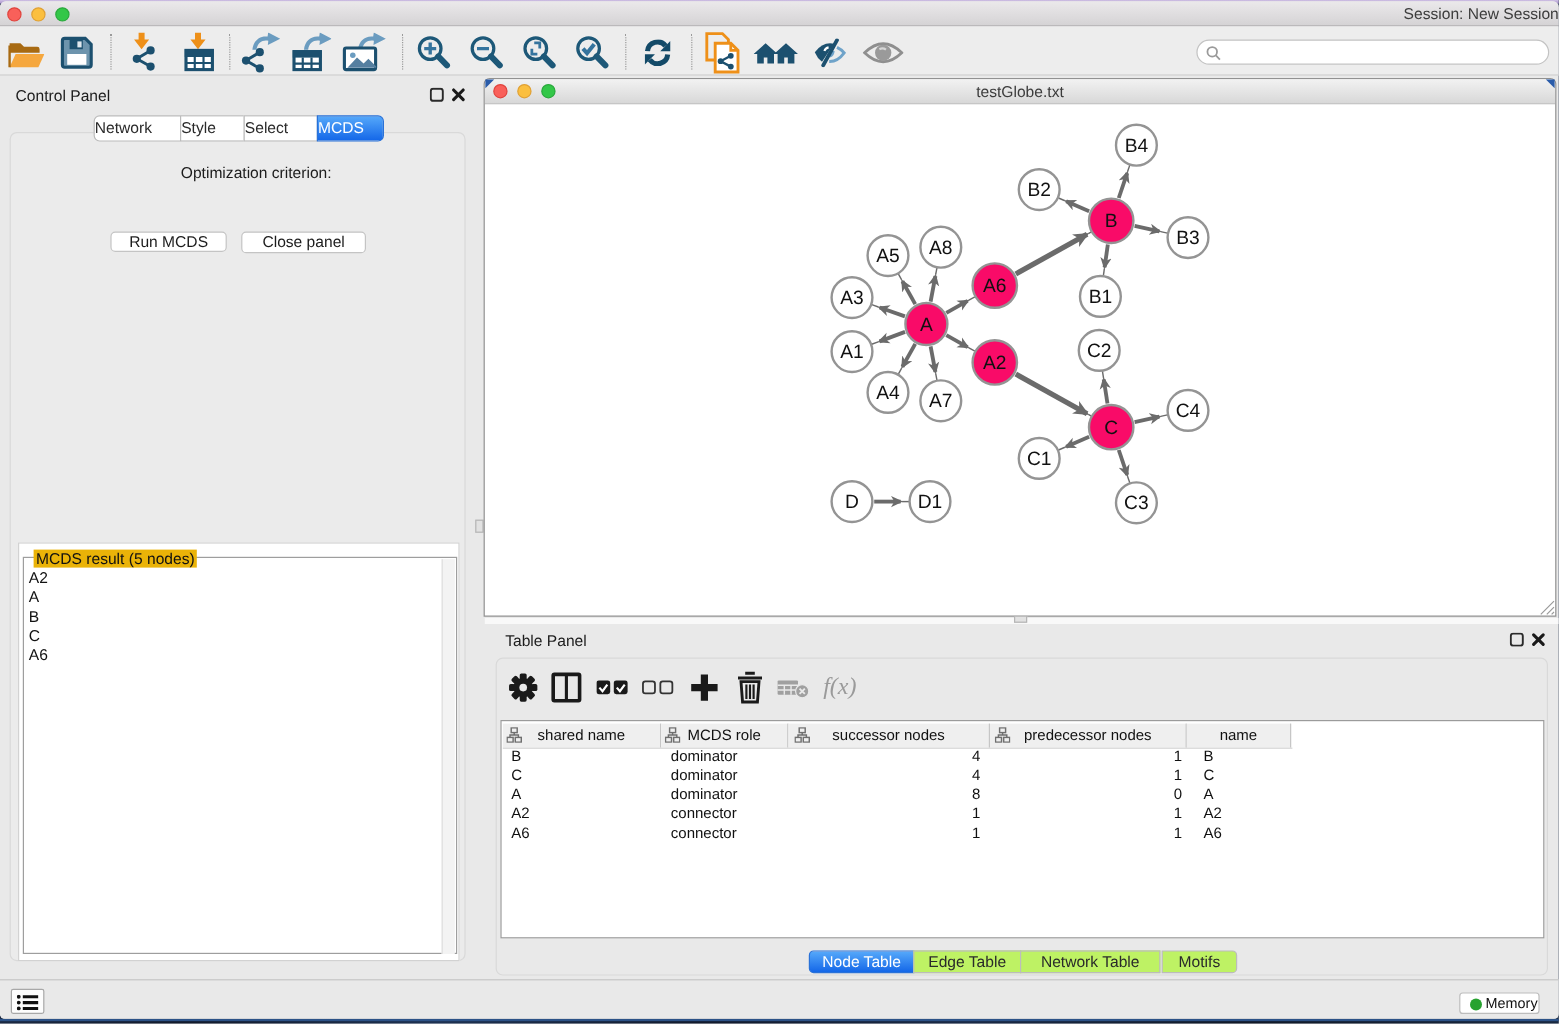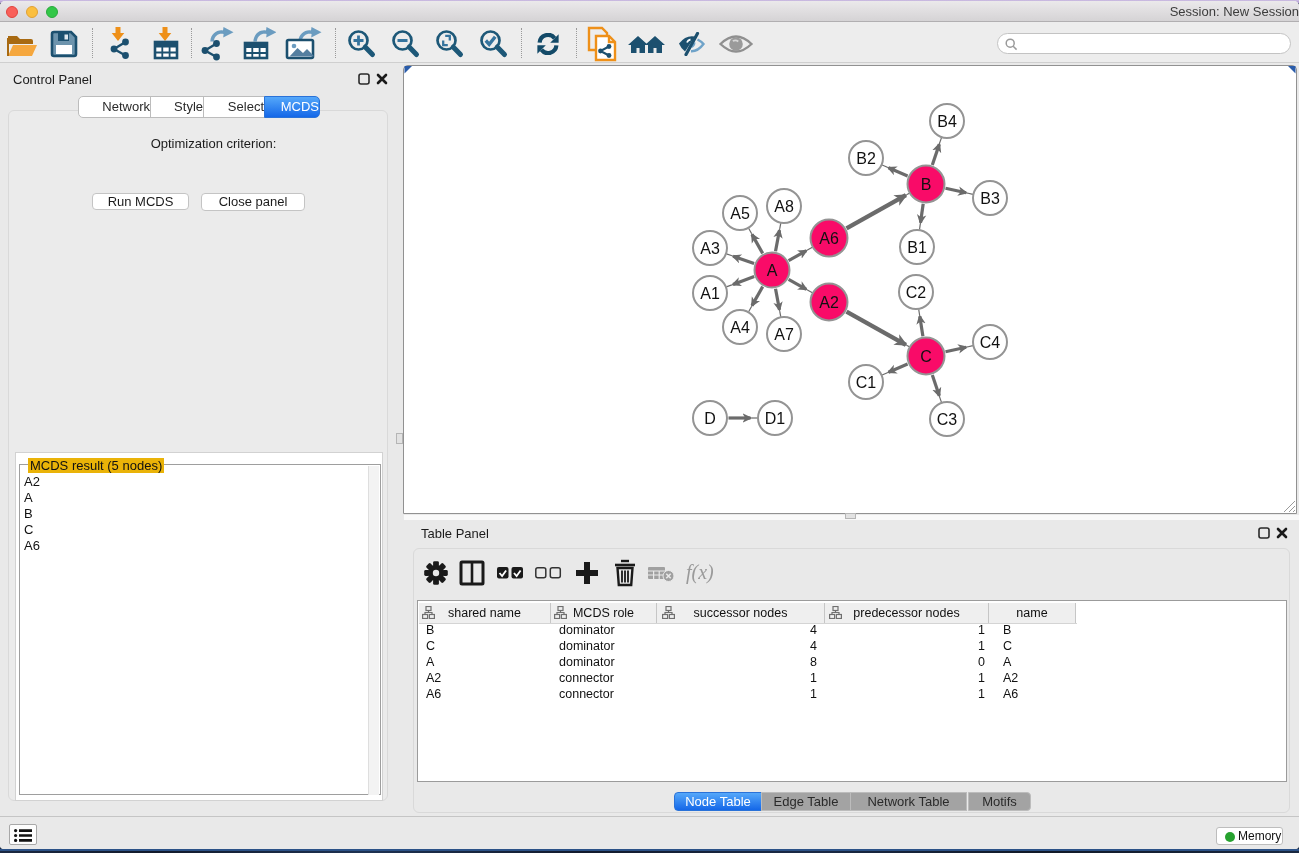--- a/index.html
+++ b/index.html
@@ -10,21 +10,21 @@
 .abs{position:absolute}
 .ic{position:absolute}
 #titlebar{left:0;top:0;width:1299px;height:21px;background:linear-gradient(#ebe9eb,#d5d3d5);border-bottom:1px solid #b1afb1}
 .tl{position:absolute;top:5px;width:12px;height:12px;border-radius:50%}
 #apptitle{position:absolute;left:0;top:0;width:100%;text-align:right;font-size:13px;line-height:21px;color:#3c3c3c}
 #toolbar{left:0;top:21px;width:1299px;height:41px;background:#ededed;border-bottom:1px solid #cfcfcf}
 .vsep{position:absolute;top:6px;height:30px;width:0;border-left:1px dotted #9a9a9a}
 #search{position:absolute;left:997px;top:11px;width:294px;height:21px;background:#fff;border:1px solid #c3c3c3;border-radius:11px}
 #cp-title{left:13px;top:71px;font-size:13px;color:#1c1c1c}
 #tabs1{left:78px;top:95px;height:22px}
-.seg{position:absolute;top:0;height:22px;background:#fff;border:1px solid #bcbcbc;font-size:13px;text-align:right;color:#2a2a2a;line-height:20px}
+.seg{position:absolute;top:0;height:22px;background:#fff;border:1px solid #bcbcbc;font-size:13px;text-align:left;color:#2a2a2a;line-height:20px}
 .seg.sel{background:linear-gradient(#55a8fa,#1467e8);border-color:#2a72d8;color:#fff}
 #cp-panel{left:8px;top:109px;width:380px;height:691px;background:#ebebeb;border:1px solid #d9d9d9;border-radius:6px}
 #optlabel{left:16px;top:135px;width:395px;text-align:center;font-size:13px;color:#1c1c1c}
 #dropdown{left:43px;top:158px;width:311px;height:20px;background:#fff;border:1px solid #b9b9b9;border-radius:5px;font-size:13px;color:#111;line-height:18px;padding-left:12px}
 #ddbtn{position:absolute;right:-1px;top:-1px;width:20px;height:20px;border-radius:1px 5px 5px 1px;background:linear-gradient(#6cb2fb,#1f71ec);border:1px solid #2a72d8}
 #runbtn{left:92px;top:192px;width:97px;height:17px}
 #closebtn{left:201px;top:192px;width:104px;height:18px}
 .btn{position:absolute;background:#fff;border:1px solid #c4c4c4;border-radius:4px;font-size:13px;color:#1c1c1c;text-align:center;line-height:15px}
 #results{left:15px;top:451px;width:368px;height:349px;background:#fff;border:1px solid #d2d2d2}
 #groupbox{position:absolute;left:3px;top:11px;width:362px;height:331px;border:1px solid #9e9e9e}
@@ -36,21 +36,21 @@
 #nettext{position:absolute;width:100%;text-align:center;font-size:13px;line-height:21px;color:#3c3c3c}
 #graph{position:absolute;left:0px;top:21px}
 #lightstrip{left:404px;top:514px;width:895px;height:5px;background:#f9f9f9}
 #tp-title{left:421px;top:525px;font-size:13px;color:#1c1c1c}
 #tp-panel{left:413px;top:547px;width:877px;height:265px;background:#e9e9e9;border:1px solid #d9d9d9;border-radius:6px}
 #tbl{left:417px;top:599px;width:870px;height:182px;background:#fff;border:1px solid #9b9b9b}
 .hc{position:absolute;top:2px;height:20px;background:#efefef;border-right:1px solid #c6c6c6;font-size:12.5px;color:#111;text-align:center;line-height:20px}
 #hdrline{position:absolute;left:1px;top:22px;width:658px;height:1px;background:#d4d4d4}
 .row{position:absolute;font-size:12.5px;color:#111}
 #tabs2{left:674px;top:791px;height:19px}
-.seg2{position:absolute;top:0;height:19px;background:#a3a3a3;border:1px solid #bcbcbc;font-size:13px;text-align:center;color:#2a2a2a;line-height:17px}
+.seg2{position:absolute;top:0;height:19px;background:#bef264;border:1px solid #bcbcbc;font-size:13px;text-align:center;color:#2a2a2a;line-height:17px}
 .seg2.sel{background:linear-gradient(#55a8fa,#1467e8);border-color:#2a72d8;color:#fff}
 #statusbar{left:0;top:815px;width:1299px;height:33px;background:#e9e9e9;border-top:1px solid #c5c5c5}
 #listbtn{position:absolute;left:9px;top:7px;width:28px;height:21px;background:#fdfdfd;border:1px solid #a8a8a8;border-radius:2px}
 #membtn{position:absolute;left:1216px;top:10px;width:67px;height:18px;background:#fff;border:1px solid #bdbdbd;border-radius:3px;font-size:12px;color:#111;line-height:16px;text-align:left;padding-left:21px}
 #memdot{position:absolute;left:8px;top:3.5px;width:10px;height:10px;border-radius:50%;background:#27a22f}
 .grip{position:absolute;background:#e2e2e2;border:1px solid #b5b5b5}
 </style></head>
 <body>
 <div id="purple"></div>
 <div style="position:absolute;left:0;top:849px;width:1299px;height:2px;background:#2c5287"></div>
@@ -198,20 +198,26 @@
  <div class="btn" id="closebtn">Close panel</div>
  <div class="abs" id="results">
    <div id="groupbox">
         <div id="grouplabel">MCDS result (5 nodes)</div>
      <div id="mcdslist">A2<br>A<br>B<br>C<br>A6</div>
      <div id="scrolltrack"></div>
    </div>
  </div>
  <div class="grip" style="left:396px;top:432px;width:7px;height:11px"></div>
  <div class="abs" id="netwin">
+   <div id="nettitle">
+        <div class="tl" style="left:7px;top:3.5px;background:#f9605a;border:1px solid #e0443e"></div>
+        <div class="tl" style="left:27px;top:3.5px;background:#fbbf3f;border:1px solid #e0a135"></div>
+        <div class="tl" style="left:47px;top:3.5px;background:#33c748;border:1px solid #2aa93d"></div>
+        <div id="nettext">testGlobe.txt</div>
+      </div>
    <svg class="ic" style="left:0px;top:0px" width="8" height="8">
         <path d="M0.5,0 H8 L0.5,7.5 Z" fill="#2a5caa"></path>
       </svg>
    <svg class="ic" style="left:884px;top:0px" width="8" height="8">
         <path d="M7.5,0 V7.5 L0,0 Z" fill="#2a5caa"></path>
       </svg>
    <svg id="graph" width="892" height="426" viewBox="0 0 892 426">
         <defs>
           <marker id="ah" markerUnits="userSpaceOnUse" markerWidth="14" markerHeight="12" refX="8" refY="5" orient="auto">
             <path d="M0,0.3 L10,5 L0,9.7 L2.8,5 Z" fill="#6b6b6b"></path>

